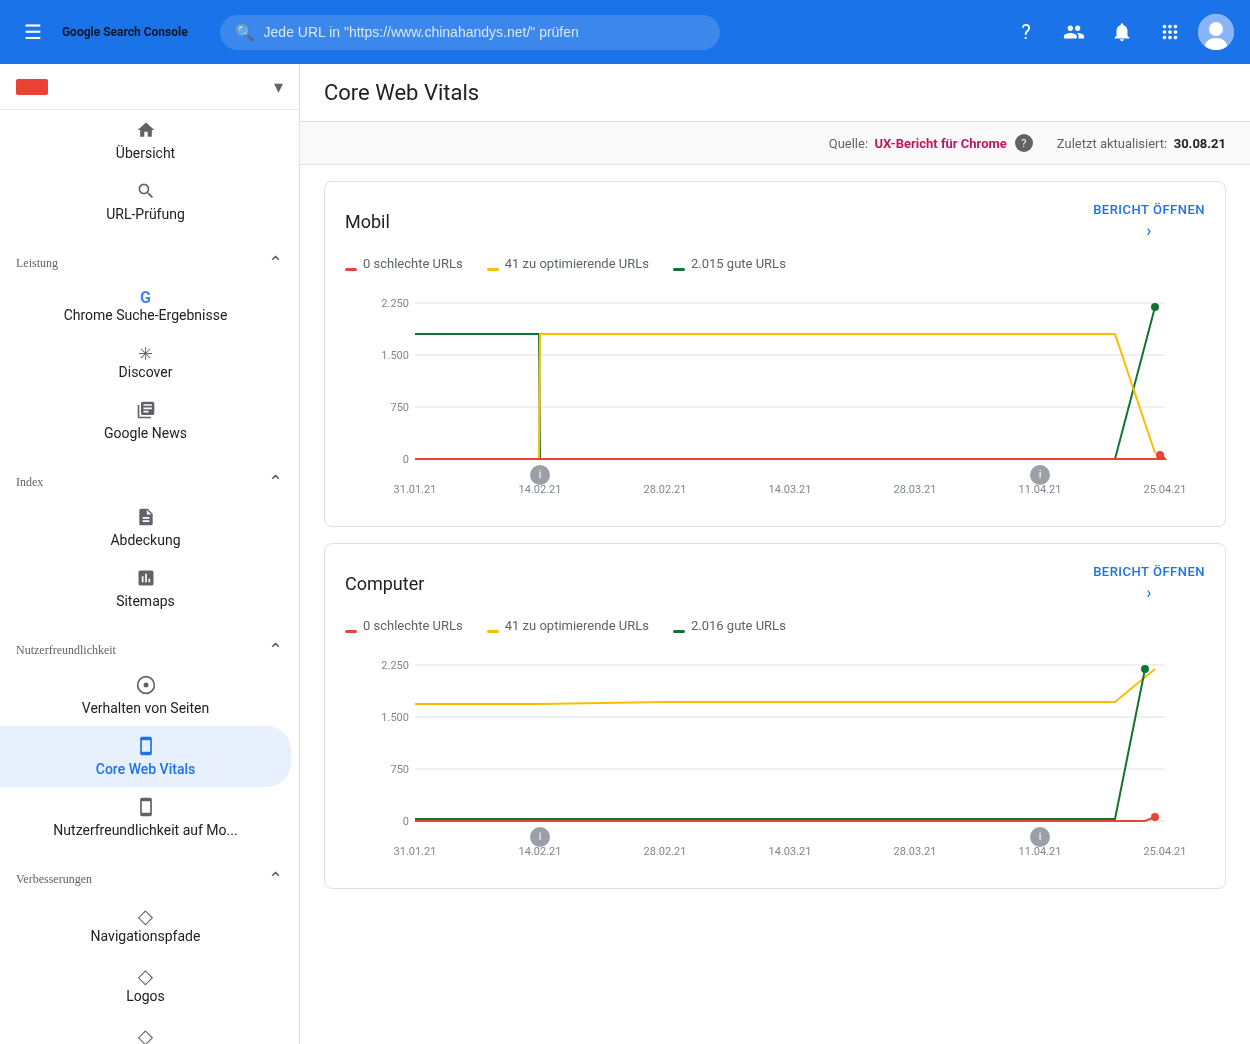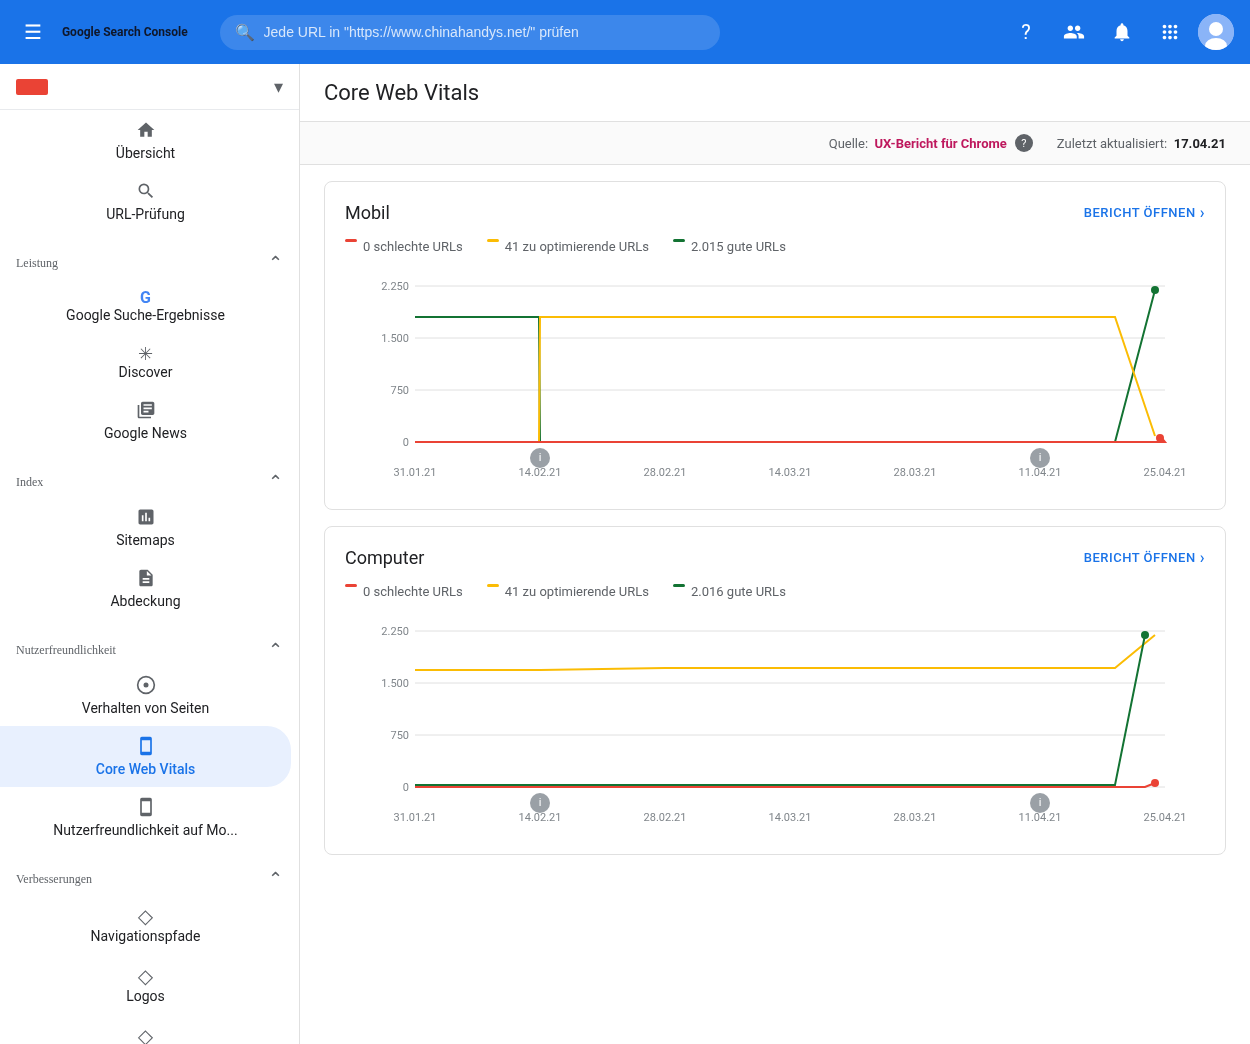--- a/index.html
+++ b/index.html
@@ -65,24 +65,24 @@
     .meta-source { font-size: 13px; color: #5f6368; }
     .meta-source strong { color: #be185d; }
     .meta-help { width: 18px; height: 18px; border-radius: 50%; background: #5f6368; color: #fff; display: inline-flex; align-items: center; justify-content: center; font-size: 11px; cursor: pointer; }
     .meta-updated { font-size: 13px; color: #5f6368; margin-left: 16px; }
     .meta-updated strong { color: #202124; }
 
     
     .chart-card { margin: 16px 24px; border: 1px solid #e0e0e0; border-radius: 8px; padding: 20px; }
     .chart-header { display: flex; align-items: center; justify-content: space-between; margin-bottom: 16px; }
     .chart-title { font-size: 18px; font-weight: 400; color: #202124; }
-    .open-report-btn { display: flex; align-items: center; gap: 4px; color: #1a73e8; font-size: 13px; font-weight: 500; cursor: pointer; text-transform: uppercase; letter-spacing: 0.5px; }
+    .open-report-btn { display: flex; align-items: center; gap: 4px; color: #1a73e8; font-size: 13px; font-weight: 500; cursor: pointer; text-transform: uppercase; letter-spacing: 0.5px; flex-direction: column; }
 
     .chart-legend { display: flex; align-items: center; gap: 24px; margin-bottom: 12px; }
-    .legend-item { display: flex; align-items: flex-start; gap: 6px; font-size: 13px; color: #5f6368; }
+    .legend-item { display: flex; align-items: flex-end; gap: 6px; font-size: 13px; color: #5f6368; }
     .legend-dot { width: 12px; height: 3px; border-radius: 2px; }
     .legend-dot.red { background: #ea4335; }
     .legend-dot.orange { background: #fbbc04; }
     .legend-dot.green { background: #137333; }
 
     
     .chart-svg-container { width: 100%; position: relative; }
     svg.chart { width: 100%; overflow: visible; }
 
     .x-axis-label { font-size: 11px; fill: #80868b; }
@@ -160,21 +160,21 @@
       <span class="nav-item-label">URL-Prüfung</span>
     </div>
 
     <div class="sidebar-section">
       <div class="sidebar-section-header">
         <span class="section-title">Leistung</span>
         <span class="section-chevron">⌃</span>
       </div>
       <div class="sidebar-nav-item">
         <span class="sidebar-nav-icon" style="font-size:16px;font-weight:700;color:#4285f4;">G</span>
-        <span class="nav-item-label">Google Suche-Ergebnisse</span>
+        <span class="nav-item-label">Chrome Suche-Ergebnisse</span>
       </div>
       <div class="sidebar-nav-item">
         <span class="sidebar-nav-icon" style="font-size:18px;">✳</span>
         <span class="nav-item-label">Discover</span>
       </div>
       <div class="sidebar-nav-item">
         <span class="sidebar-nav-icon">
           <svg width="20" height="20" viewBox="0 0 24 24" fill="#5f6368">
               <path d="M4 6H2v14c0 1.1.9 2 2 2h14v-2H4V6zm16-4H8c-1.1 0-2 .9-2 2v12c0 1.1.9 2 2 2h12c1.1 0 2-.9 2-2V4c0-1.1-.9-2-2-2zm-1 9H9V9h10v2zm-4 4H9v-2h6v2zm4-8H9V5h10v2z"></path>
             </svg>
@@ -184,32 +184,32 @@
     </div>
 
     <div class="sidebar-section">
       <div class="sidebar-section-header">
         <span class="section-title">Index</span>
         <span class="section-chevron">⌃</span>
       </div>
       <div class="sidebar-nav-item">
         <span class="sidebar-nav-icon">
           <svg width="20" height="20" viewBox="0 0 24 24" fill="#5f6368">
-              <path d="M19 3H5c-1.1 0-2 .9-2 2v14c0 1.1.9 2 2 2h14c1.1 0 2-.9 2-2V5c0-1.1-.9-2-2-2zM9 17H7v-7h2v7zm4 0h-2V7h2v10zm4 0h-2v-4h2v4z"></path>
-            </svg>
-        </span>
-        <span class="nav-item-label">Sitemaps</span>
+              <path d="M14 2H6c-1.1 0-2 .9-2 2v16c0 1.1.9 2 2 2h12c1.1 0 2-.9 2-2V8l-6-6zm2 16H8v-2h8v2zm0-4H8v-2h8v2zm-3-5V3.5L18.5 9H13z"></path>
+            </svg>
+        </span>
+        <span class="nav-item-label">Abdeckung</span>
       </div>
       <div class="sidebar-nav-item">
         <span class="sidebar-nav-icon">
           <svg width="20" height="20" viewBox="0 0 24 24" fill="#5f6368">
-              <path d="M14 2H6c-1.1 0-2 .9-2 2v16c0 1.1.9 2 2 2h12c1.1 0 2-.9 2-2V8l-6-6zm2 16H8v-2h8v2zm0-4H8v-2h8v2zm-3-5V3.5L18.5 9H13z"></path>
-            </svg>
-        </span>
-        <span class="nav-item-label">Abdeckung</span>
+              <path d="M19 3H5c-1.1 0-2 .9-2 2v14c0 1.1.9 2 2 2h14c1.1 0 2-.9 2-2V5c0-1.1-.9-2-2-2zM9 17H7v-7h2v7zm4 0h-2V7h2v10zm4 0h-2v-4h2v4z"></path>
+            </svg>
+        </span>
+        <span class="nav-item-label">Sitemaps</span>
       </div>
     </div>
 
     <div class="sidebar-section">
       <div class="sidebar-section-header">
         <span class="section-title">Nutzerfreundlichkeit</span>
         <span class="section-chevron">⌃</span>
       </div>
       <div class="sidebar-nav-item">
         <span class="sidebar-nav-icon">
@@ -265,21 +265,21 @@
 
     <div class="content-area">
       <div class="meta-bar">
         <span class="meta-source">
           <span>Quelle:</span>
           &nbsp;<strong>UX-Bericht für Chrome</strong>
         </span>
         <span class="meta-help">?</span>
         <span class="meta-updated">
           <span>Zuletzt aktualisiert:</span>
-          &nbsp;<strong>17.04.21</strong>
+          &nbsp;<strong>30.08.21</strong>
         </span>
       </div>
 
       <div class="chart-card">
         <div class="chart-header">
           <span class="chart-title">Mobil</span>
           <div class="open-report-btn">
             <span>BERICHT ÖFFNEN</span>
             <span style="font-size:16px;">›</span>
           </div>

